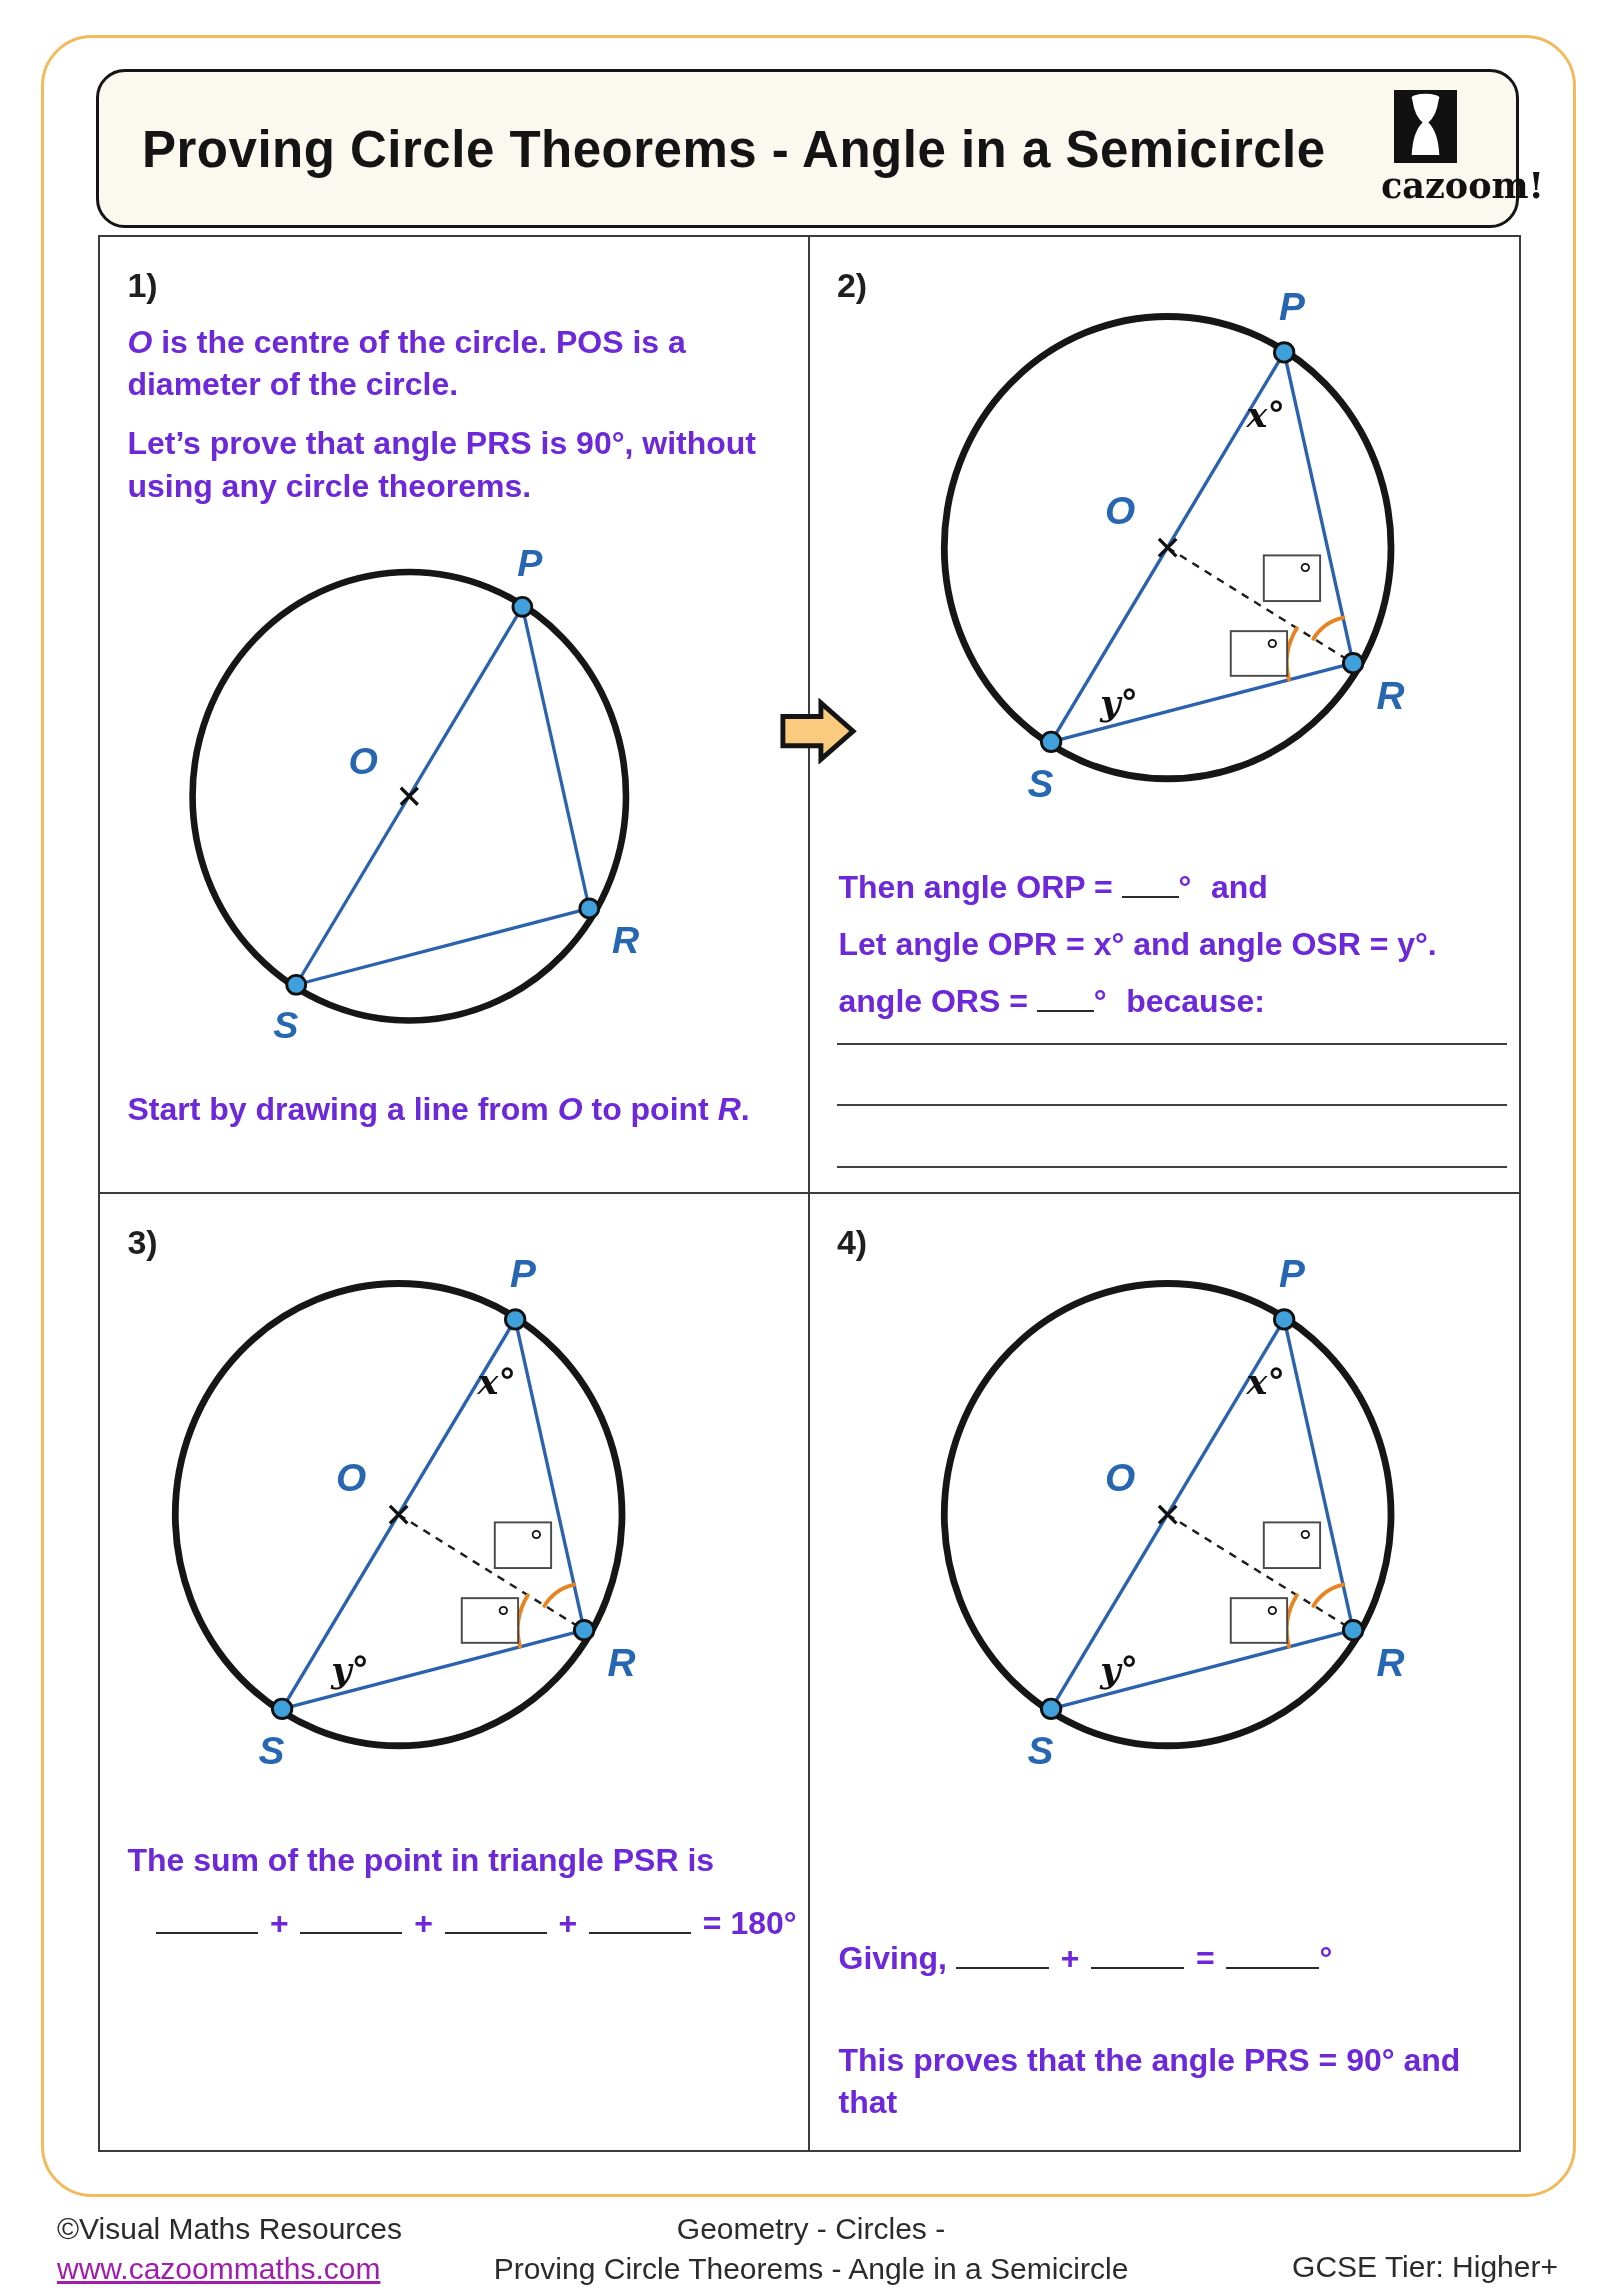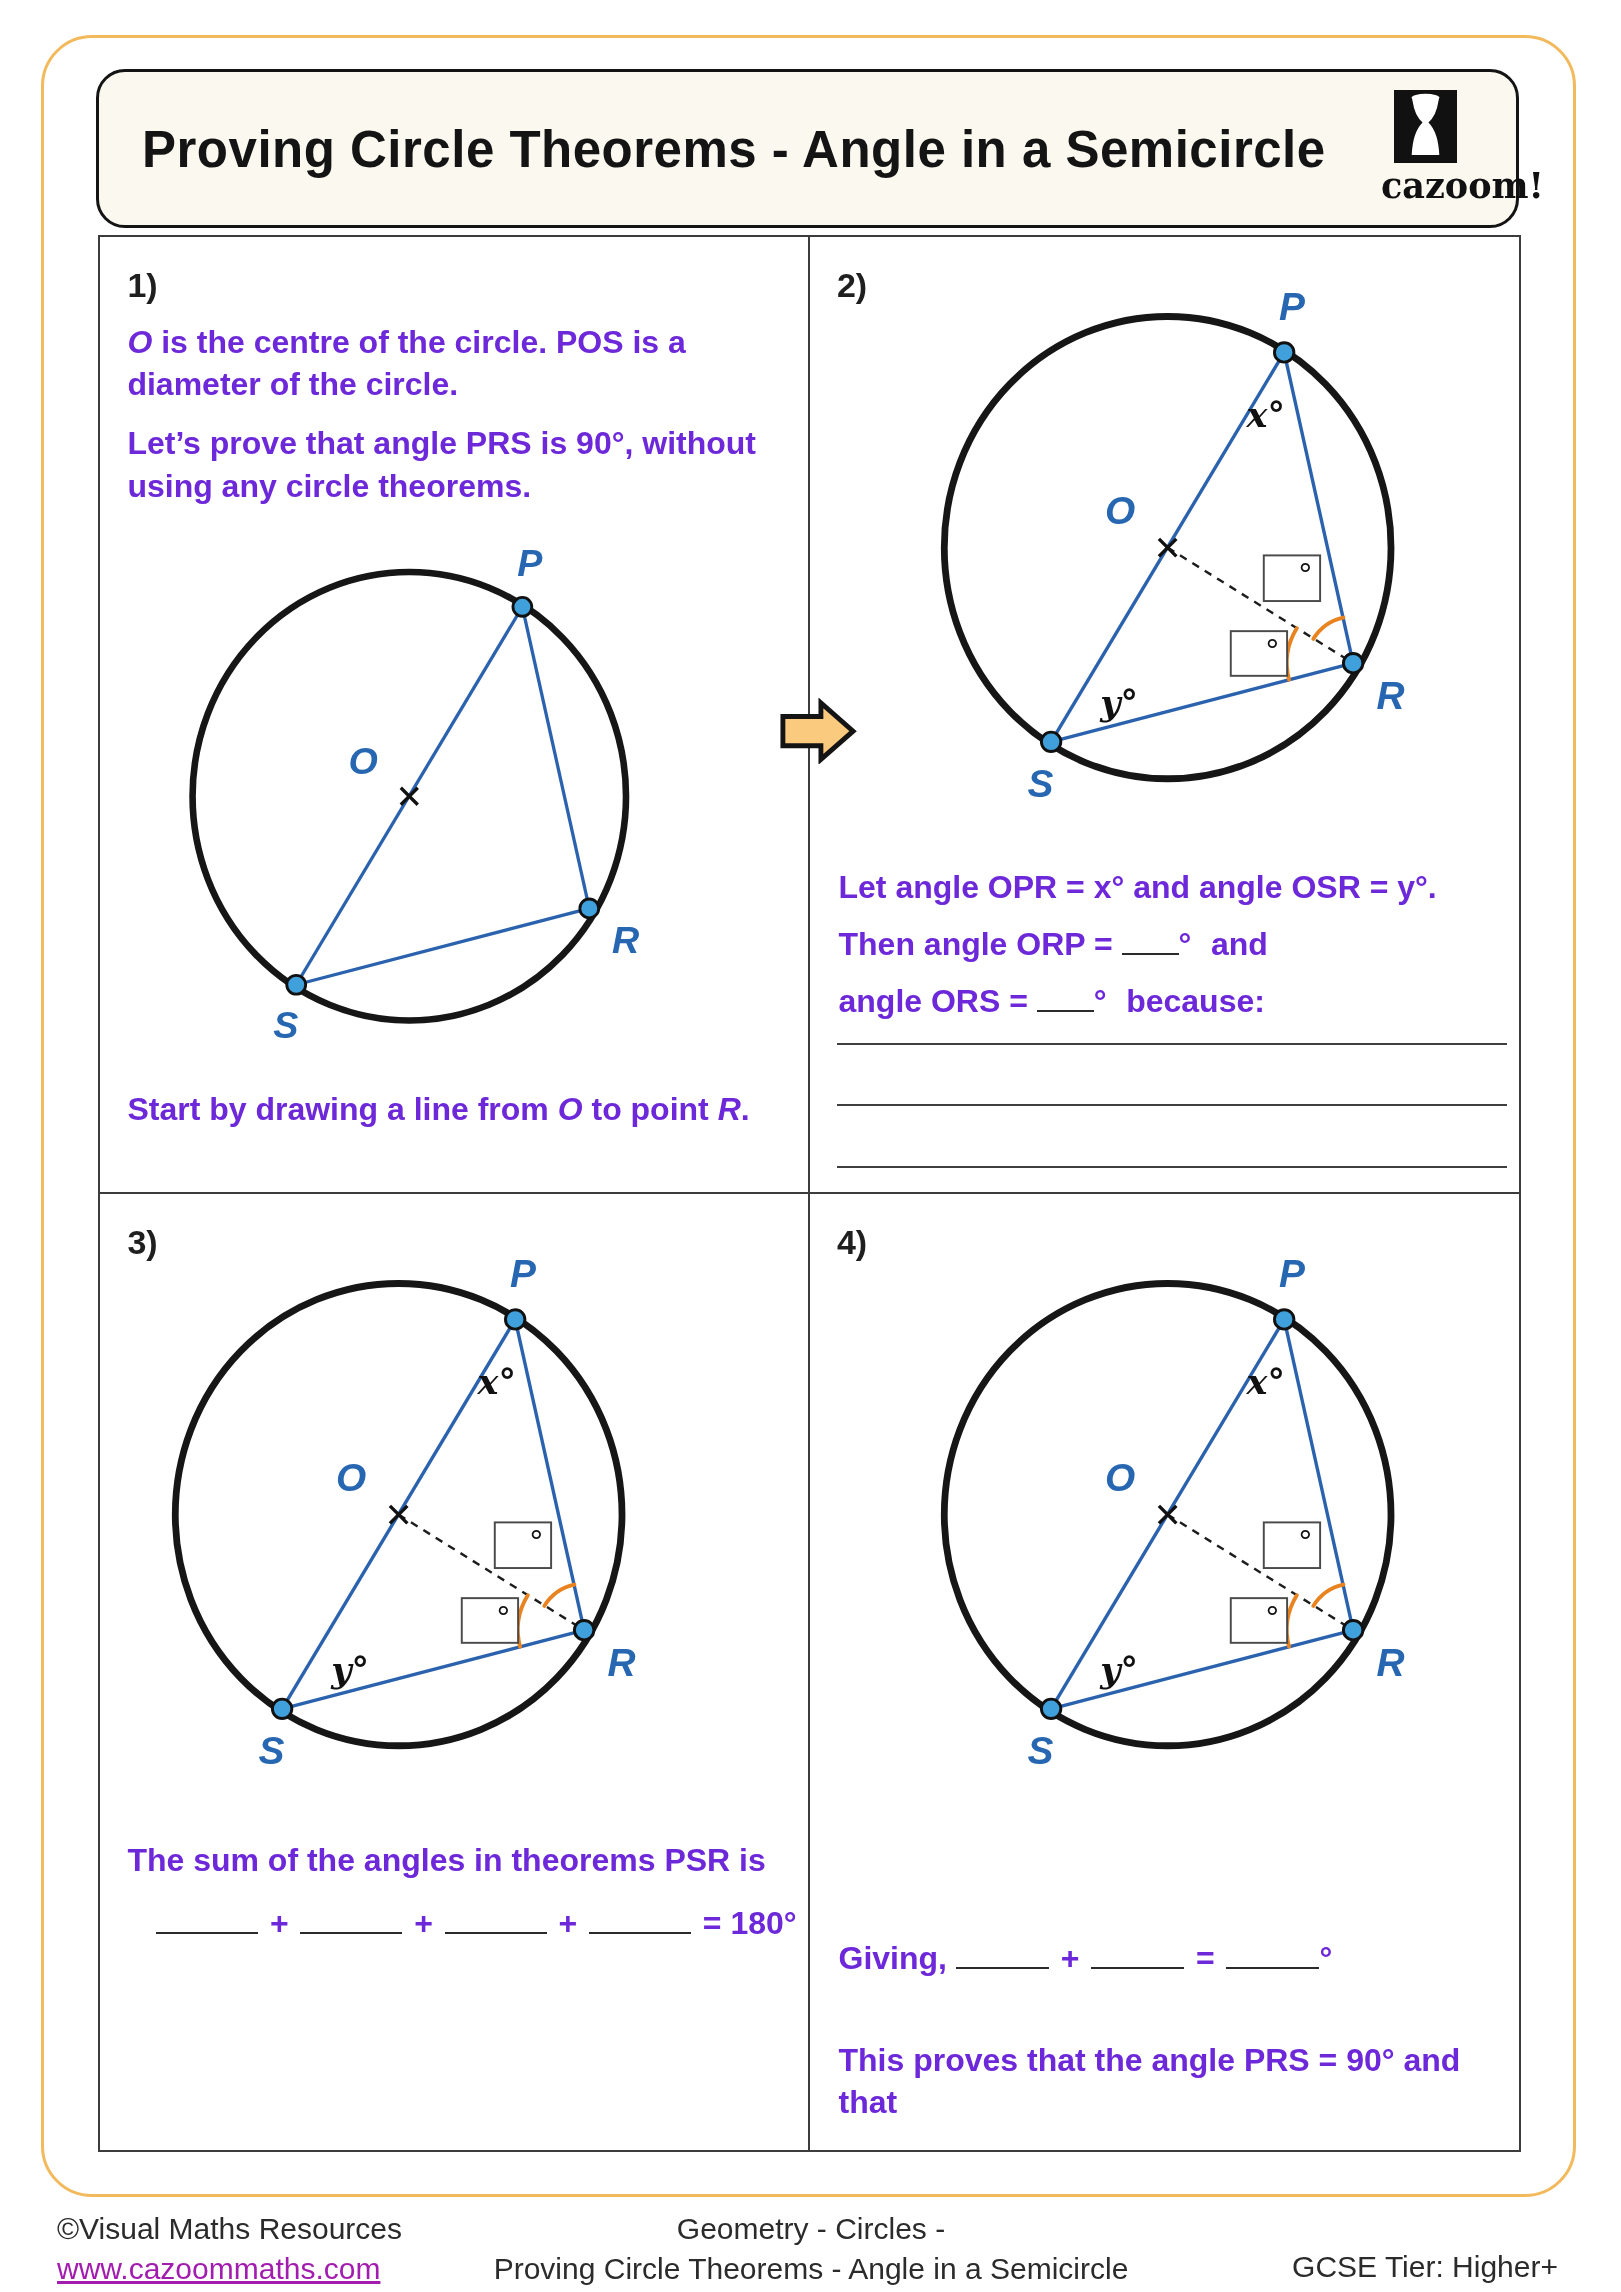--- a/index.html
+++ b/index.html
@@ -184,22 +184,22 @@
     <circle class="dot" cx="135" cy="490" r="10"></circle>
     <text class="lbl" x="383" y="56" text-anchor="middle">P</text>
     <text class="lbl" x="470" y="456">R</text>
     <text class="lbl" x="124" y="547" text-anchor="middle">S</text>
     <text class="lbl" x="206" y="266" text-anchor="middle">O</text>
     <text class="mathlbl ext" x="356" y="166" text-anchor="middle">x°</text>
     <text class="mathlbl ext" x="205" y="462" text-anchor="middle">y°</text>
   </svg>
 </div>
       <div class="q2-text qtext">
+        <div class="row"><span>Then angle ORP = </span><span class="blank w58"></span><span>°</span><span class="tail">and</span></div>
         <div class="row">Let angle OPR = x° and angle OSR = y°.</div>
-        <div class="row"><span>Then angle ORP = </span><span class="blank w58"></span><span>°</span><span class="tail">and</span></div>
         <div class="row"><span>angle ORS = </span><span class="blank w58"></span><span>°</span><span class="tail">because:</span></div>
       </div>
       <div class="write-line" style="top:806px"></div>
       <div class="write-line" style="top:867px"></div>
       <div class="write-line" style="top:929px"></div>
     </div>
 
     <div class="cell cell-3">
       <div class="qnum">3)</div>
       <div class="diagram-slot d3">
@@ -227,21 +227,21 @@
     <circle class="dot" cx="446" cy="409" r="10"></circle>
     <circle class="dot" cx="135" cy="490" r="10"></circle>
     <text class="lbl" x="383" y="56" text-anchor="middle">P</text>
     <text class="lbl" x="470" y="456">R</text>
     <text class="lbl" x="124" y="547" text-anchor="middle">S</text>
     <text class="lbl" x="206" y="266" text-anchor="middle">O</text>
     <text class="mathlbl ext" x="356" y="166" text-anchor="middle">x°</text>
     <text class="mathlbl ext" x="205" y="462" text-anchor="middle">y°</text>
   </svg>
 </div>
-      <div class="qtext q3-heading">The sum of the angles in theorems PSR is</div>
+      <div class="qtext q3-heading">The sum of the point in triangle PSR is</div>
       <div class="qtext eq q3-eq">
         <span class="blank w104"></span><b>+</b><span class="blank w104"></span><b>+</b><span class="blank w104"></span><b>+</b><span class="blank w104"></span><b>= 180°</b>
       </div>
     </div>
 
     <div class="cell cell-4">
       <div class="qnum">4)</div>
       <div class="diagram-slot d4">
   <svg viewBox="0 0 520 570" xmlns="http://www.w3.org/2000/svg">
     <ellipse class="circle-outline" cx="255" cy="290" rx="230" ry="238"></ellipse>

